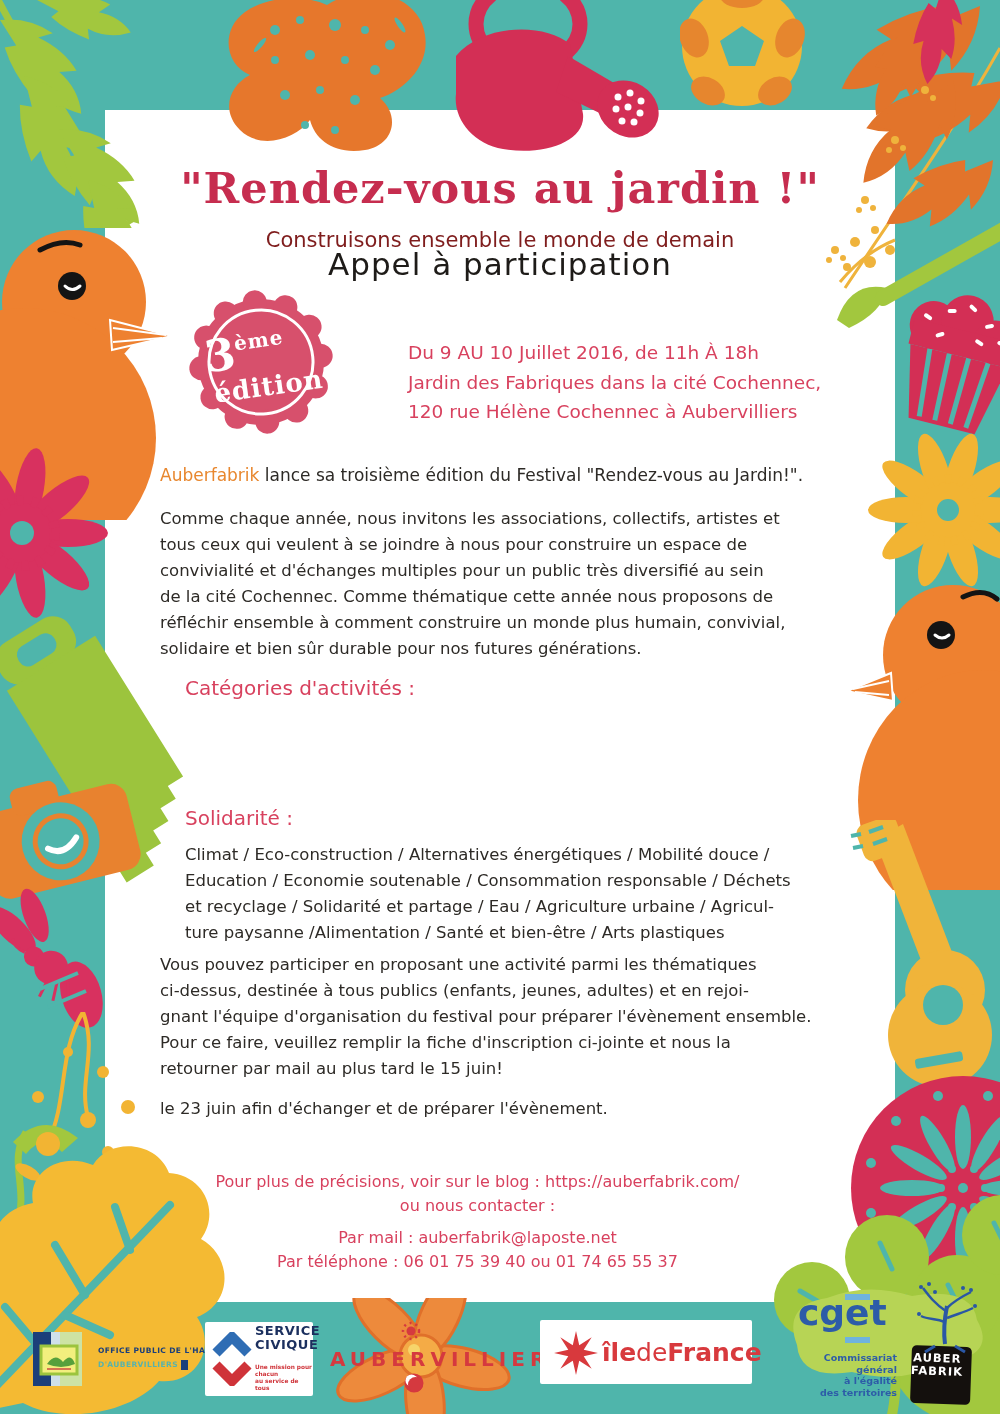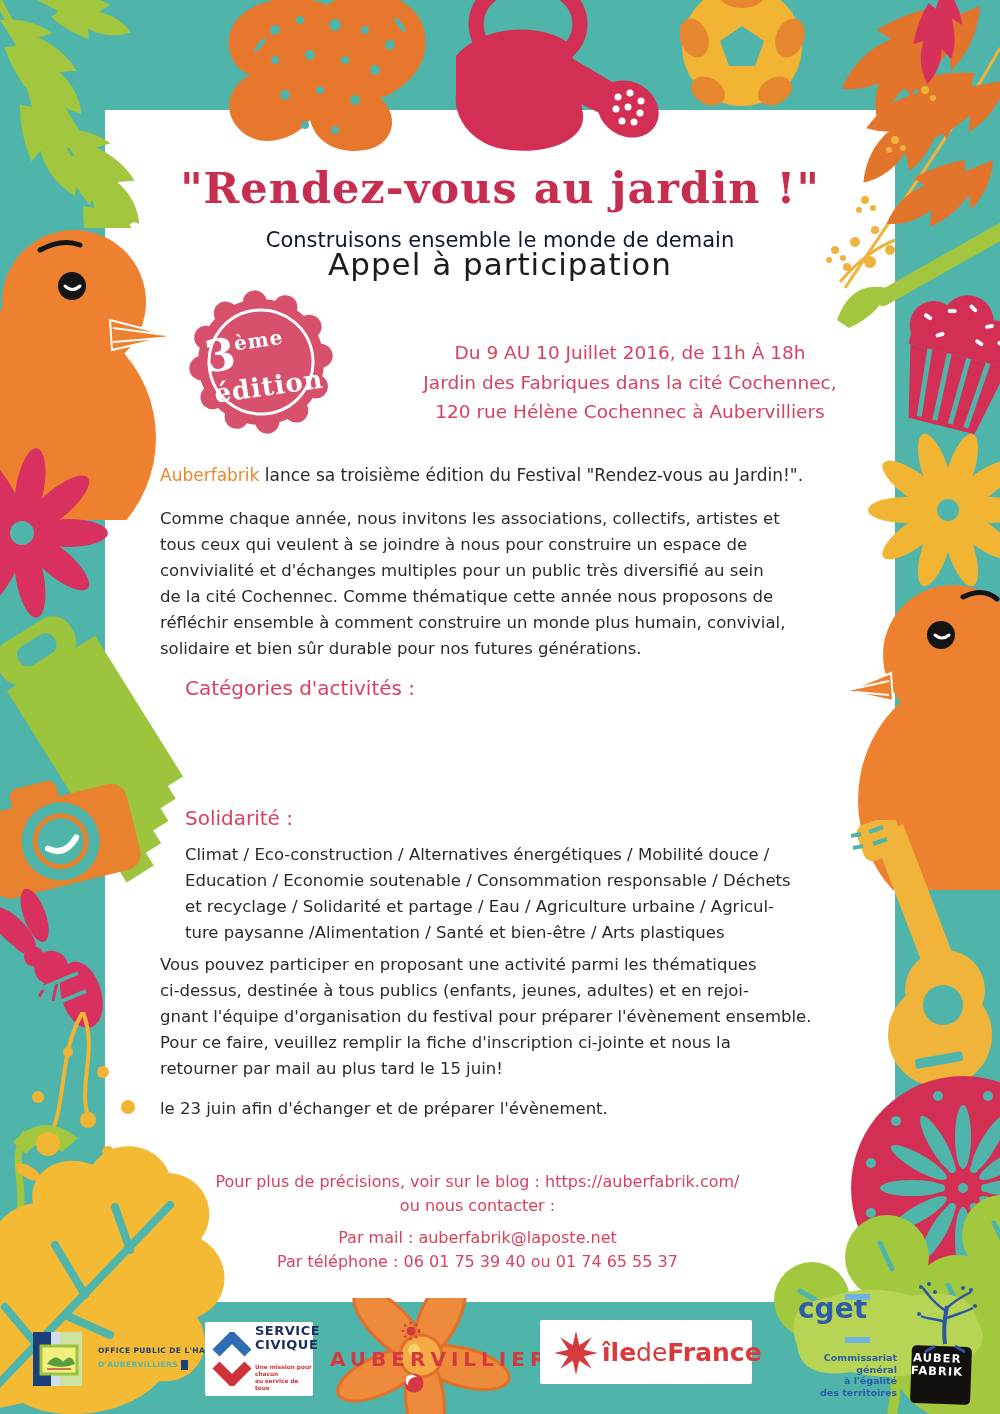--- a/index.html
+++ b/index.html
@@ -6,23 +6,23 @@
   #page{position:relative;width:1000px;height:1414px;background:#4FB5AB;overflow:hidden;
         font-family:"DejaVu Sans",sans-serif;}
   .abs{position:absolute}
   .dec{position:absolute;pointer-events:none}
   .nw{white-space:nowrap}
   #panel{position:absolute;left:105px;top:110px;width:790px;height:1192px;background:#ffffff}
 
   
   .title{left:105px;top:163px;width:790px;text-align:center;
          font-family:"DejaVu Serif",serif;font-weight:bold;font-size:43px;color:#C62D4F;letter-spacing:1px}
-  .subtitle{left:105px;top:228px;width:790px;text-align:center;font-size:21px;color:#0f172a}
+  .subtitle{left:105px;top:228px;width:790px;text-align:center;font-size:21px;color:#7f1d1d}
   .appel{left:105px;top:246px;width:790px;text-align:center;font-size:31px;color:#1e1b18;letter-spacing:1px}
-  .event{left:408px;top:338px;width:444px;text-align:center;color:#D8415E;font-size:18.5px;line-height:29.5px;font-weight:500}
+  .event{left:408px;top:338px;width:444px;color:#D8415E;font-size:18.5px;line-height:29.5px;font-weight:500}
   .hand{color:#2D2A26;font-size:16.5px;line-height:26px}
   .intro{left:160px;top:462px;font-size:17px}
   .brand{color:#E8872E}
   .about{left:160px;top:506px}
   .sechead{color:#D8415E;font-size:20px;font-weight:500}
   .cathead{left:185px;top:676px}
   .catlist{left:185px;top:706px}
   .themehead{left:185px;top:806px}
   .themelist{left:185px;top:842px}
   .part{left:160px;top:952px}
@@ -42,21 +42,21 @@
   .sc-box{left:205px;top:1322px;width:108px;height:74px;background:#fff;border-radius:2px}
   .sc-name{position:absolute;left:50px;top:2px;color:#1B2F5E;font-weight:bold;font-size:13px;line-height:14px;letter-spacing:.5px}
   .sc-tag{position:absolute;left:50px;top:42px;color:#CF3339;font-weight:bold;font-size:5.8px;line-height:7px}
   .oph-text1{left:98px;top:1346px;color:#1B3F7A;font-weight:bold;font-size:7.5px;letter-spacing:.4px}
   .oph-text2{left:98px;top:1360px;color:#57B3AC;font-weight:bold;font-size:7.5px;letter-spacing:.4px;display:flex;align-items:flex-start;gap:3px}
   .oph-block{display:inline-block;width:7px;height:10px;background:#1B3F7A}
   .aub-name{left:330px;top:1347px;color:#D5393F;font-weight:bold;font-size:20px;letter-spacing:5px}
   .idf-box{left:540px;top:1320px;width:212px;height:64px;background:#fff;border-radius:2px}
   .idf-text{position:absolute;left:62px;top:18px;font-size:25px;color:#D8393D;letter-spacing:0}
   .idf-text .w1{font-weight:600}.idf-text .w2{font-weight:400}.idf-text .w3{font-weight:800}
-  .cget-name{left:798px;top:1292px;color:#2D5CA8;font-weight:bold;font-size:28px;font-family:"DejaVu Sans",sans-serif}
+  .cget-name{left:798px;top:1292px;color:#2D5CA8;font-weight:bold;font-size:36px;font-family:"DejaVu Sans",sans-serif}
   .cget-bar{position:absolute;width:25px;height:6px;background:#6FB3DE}
   .cget-desc{left:795px;top:1352px;width:102px;text-align:right;color:#2D5CA8;font-weight:bold;font-size:9.5px;line-height:11.5px}
   .af-text{left:911px;top:1352px;width:52px;text-align:center;color:#fff;font-weight:bold;font-size:11.5px;line-height:13px;letter-spacing:1px;transform:rotate(2deg)}
 </style>
 </head>
 <body>
 
 <div id="page">
 
   <svg width="0" height="0" style="position:absolute">

